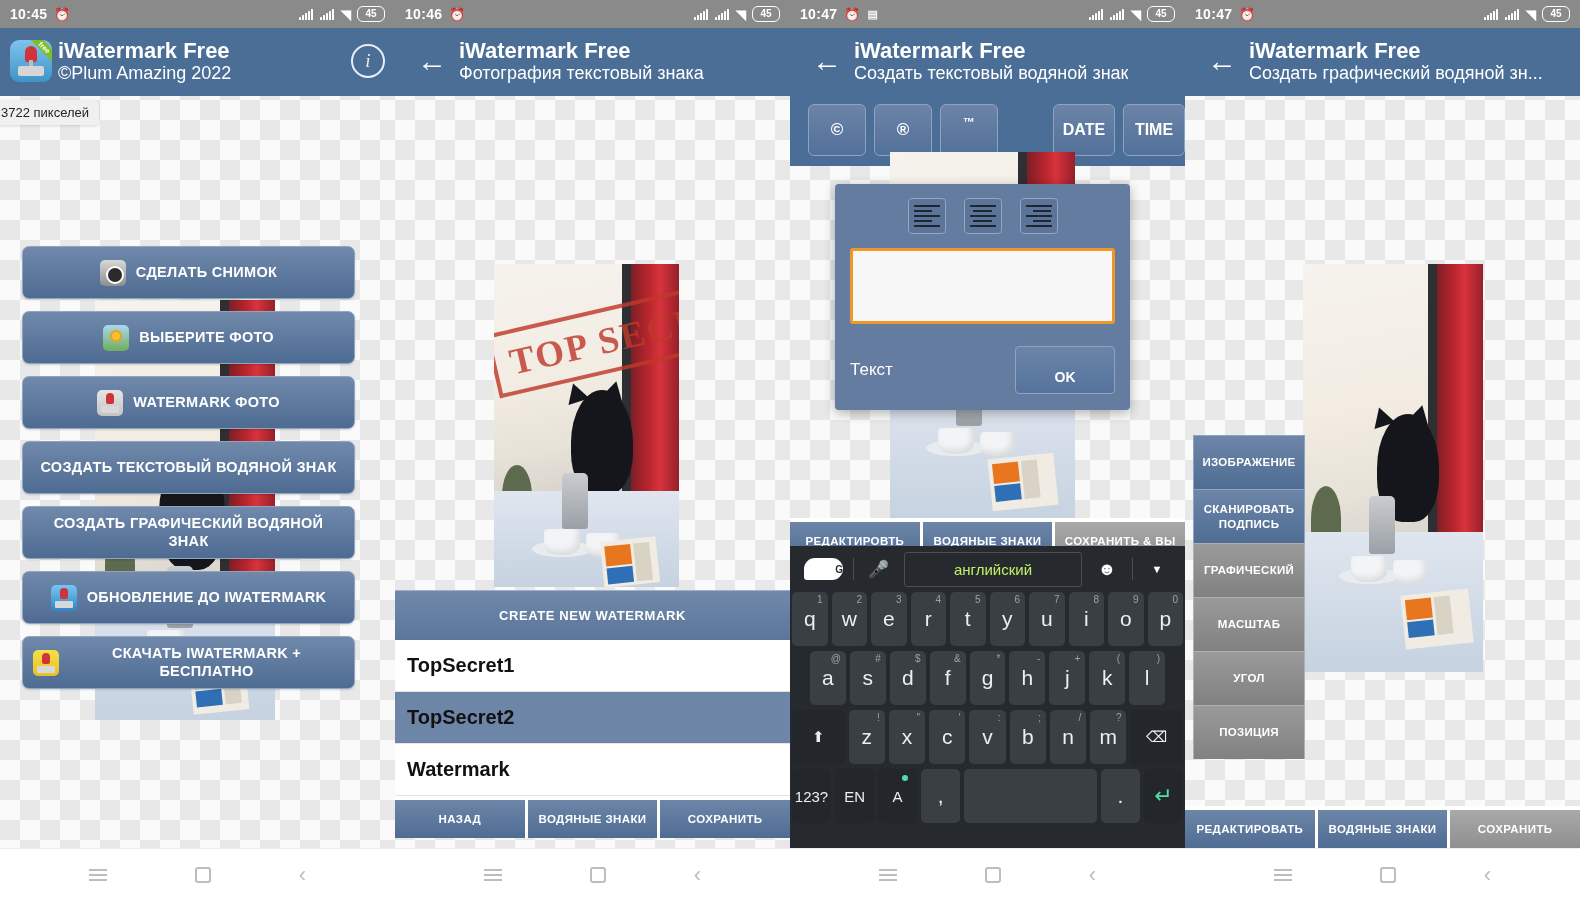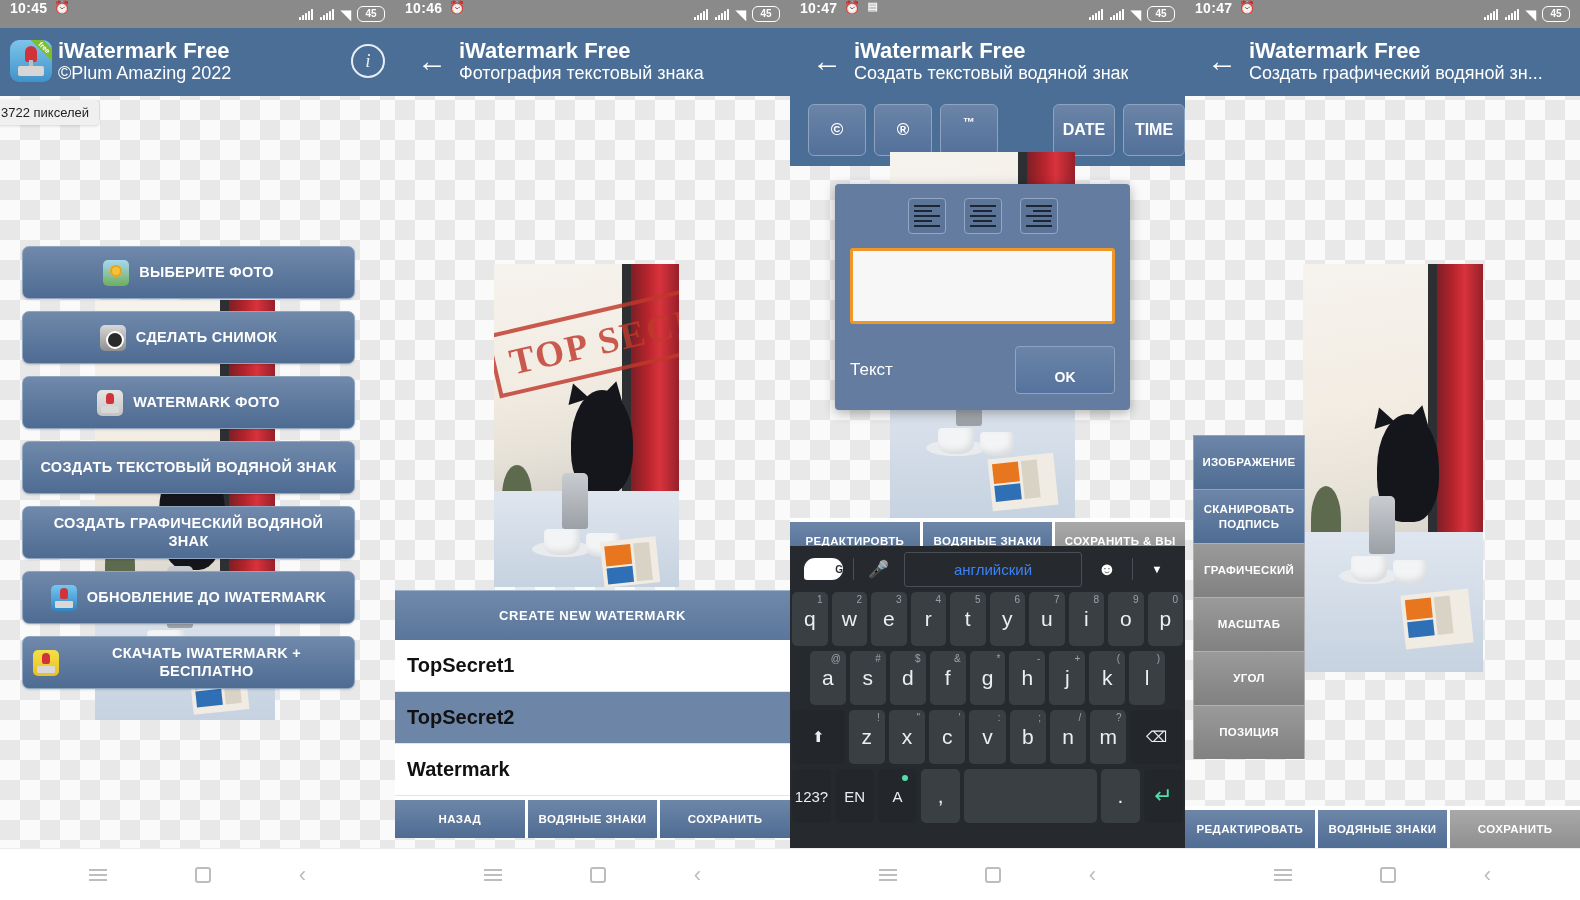--- a/index.html
+++ b/index.html
@@ -24,21 +24,21 @@
       linear-gradient(45deg, #e8e8e8 25%, transparent 25%, transparent 75%, #e8e8e8 75%),
       linear-gradient(45deg, #e8e8e8 25%, transparent 25%, transparent 75%, #e8e8e8 75%);
     background-size: 40px 40px;
     background-position: 0 0, 20px 20px;
     background-color: #fafafa;
   }
 
   
   .statusbar {
     height: 28px; background: #8a8a8a; color: #ffffff;
-    display: flex; padding: 0 10px;
+    display: flex; align-items: center; padding: 0 10px;
     font-size: 14px; font-weight: bold; position: relative; z-index: 40;
   }
   .sb-time { letter-spacing: 0.3px; }
   .sb-alarm { margin-left: 7px; font-size: 13px; opacity: .95; }
   .sb-kb { margin-left: 7px; font-size: 11px; opacity: .9; letter-spacing: -1px;}
   .sb-right { margin-left: auto; display: flex; align-items: center; gap: 6px; }
   .sig { display: inline-block; width: 15px; height: 12px; position: relative; }
   .sig i { position: absolute; bottom: 0; width: 2px; background: #fff; border-radius: .5px; }
   .sig i:nth-child(1){ left:0;  height:3px;}
   .sig i:nth-child(2){ left:3px;height:5px;}
@@ -203,21 +203,21 @@
     width:100px; height:48px; display:flex; align-items:flex-end; justify-content:center; padding-bottom:8px;
   }
 
   
   .kb { background:#262a2e; padding-bottom: 4px; }
   .kb-top { display:flex; align-items:center; height:46px; padding:0 14px; gap:10px; }
   .kb-go { width:28px;height:22px;background:#fff;color:#262a2e;border-radius:11px 11px 11px 3px;
            font-size:10px;font-weight:bold;display:flex;align-items:center;justify-content:center;padding-left:39px;}
   .kb-div { width:1px; height:22px; background:#4a4f55; }
   .kb-mic { color:#fff; font-size:17px; width:30px; text-align:center;}
-  .kb-lang { flex:1; max-width:200px; margin:0 auto; text-align:center; color:#3b82f6; font-size:15px;
+  .kb-lang { flex:1; max-width:200px; margin:0 auto; text-align:center; color:#bef264; font-size:15px;
              border:1px solid #4a4f55; border-radius:3px; padding:8px 0;}
   .kb-emoji { color:#fff; font-size:18px; width:30px; text-align:center;}
   .kb-caret { color:#fff; font-size:11px; width:28px; text-align:center;}
   .kb-row { display:flex; justify-content:center; gap:4px; padding:0 2px 5px; }
   .key {
     background:#3a3f44; border-radius:5px; color:#eceff1;
     height:54px; flex:1; position:relative;
     display:flex; align-items:center; justify-content:center; font-size:21px;
   }
   .key .num { position:absolute; top:2px; right:5px; font-size:10px; color:#9ba2a8; }
@@ -309,26 +309,26 @@
       <div class="ph-cup" style="left:52px;bottom:62px;width:38px;height:28px;"></div>
       <div class="ph-mag" style="left:96px;bottom:8px;width:56px;height:50px;transform:rotate(-6deg);">
           <div class="m1"></div>
           <div class="m2"></div>
           <div class="m3"></div>
         </div>
     </div>
 
     <div class="menu">
       <div class="mbtn">
+        <span class="ic ic-cam"></span>
+        <span class="mlabel">СДЕЛАТЬ СНИМОК</span>
+      </div>
+      <div class="mbtn">
         <span class="ic ic-sun"></span>
         <span class="mlabel">ВЫБЕРИТЕ ФОТО</span>
-      </div>
-      <div class="mbtn">
-        <span class="ic ic-cam"></span>
-        <span class="mlabel">СДЕЛАТЬ СНИМОК</span>
       </div>
       <div class="mbtn">
         <span class="ic ic-stamp"></span>
         <span class="mlabel">WATERMARK ФОТО</span>
       </div>
       <div class="mbtn">
         <span class="mlabel">СОЗДАТЬ ТЕКСТОВЫЙ ВОДЯНОЙ ЗНАК</span>
       </div>
       <div class="mbtn">
         <span class="mlabel">СОЗДАТЬ ГРАФИЧЕСКИЙ ВОДЯНОЙ ЗНАК</span>

